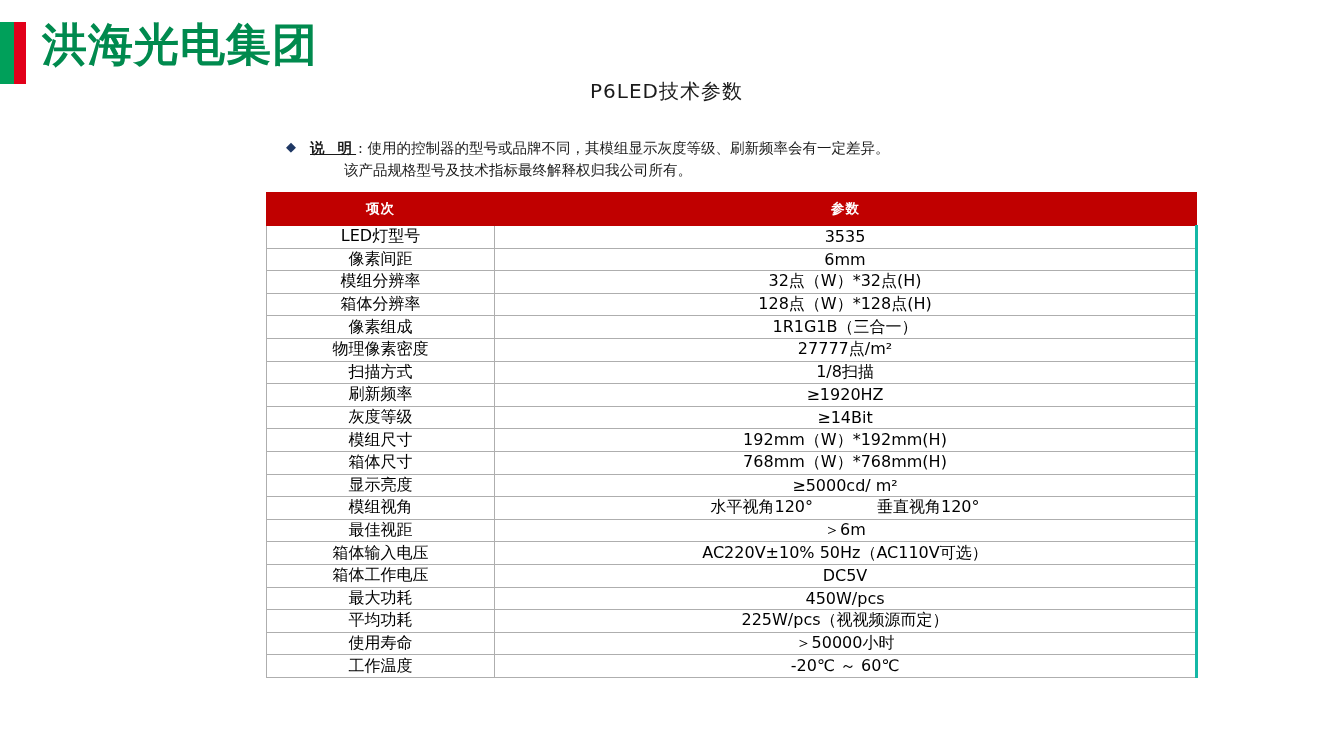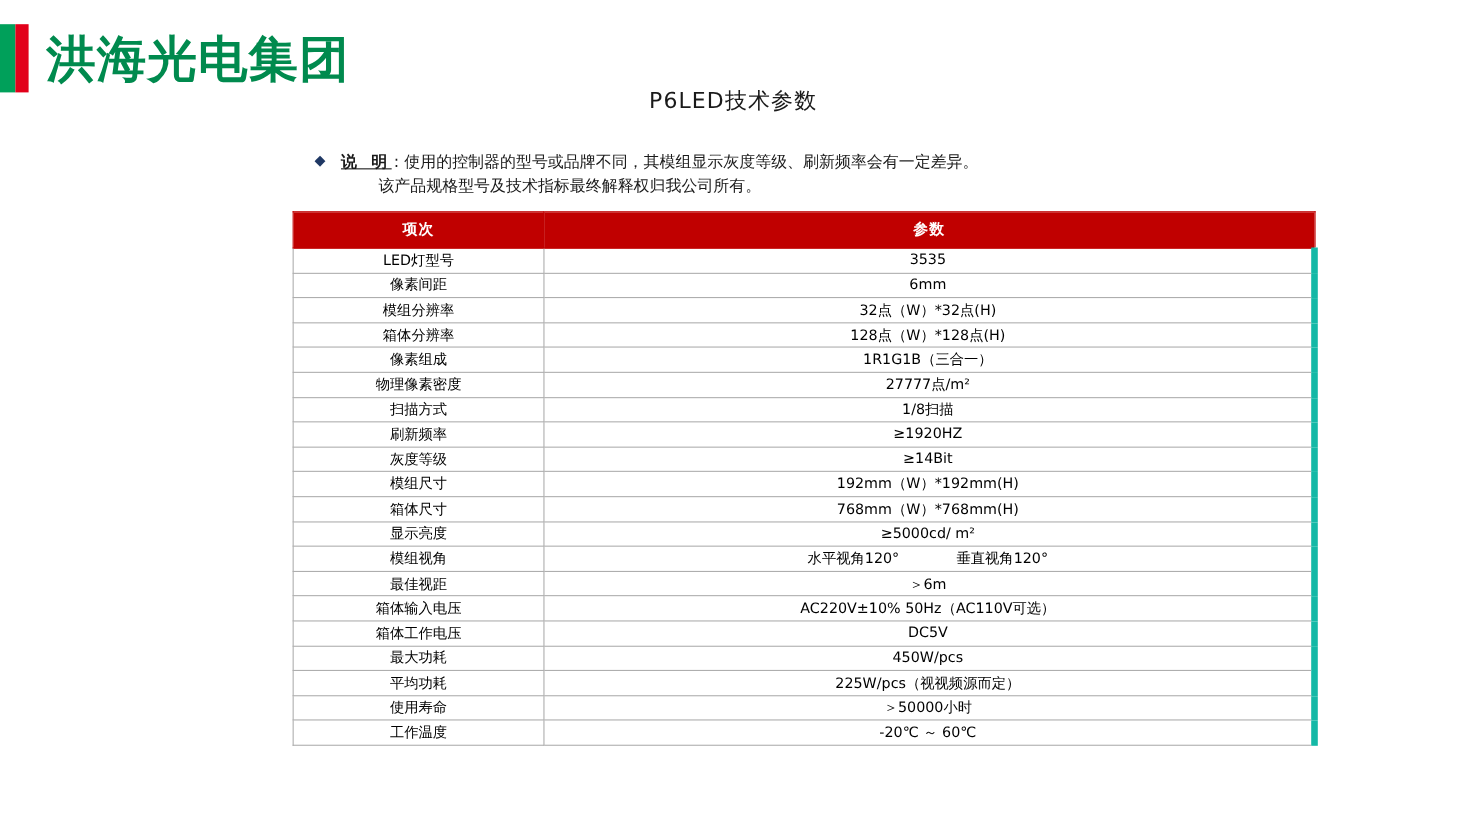--- a/index.html
+++ b/index.html
@@ -14,21 +14,20 @@
     font-family: "Liberation Sans", sans-serif;
     overflow: hidden;
   }
 
   
   .logo-wrap {
     position: absolute;
     left: 0;
     top: 22px;
     display: flex;
-    align-items: center;
     height: 62px;
   }
   .logo-bar-green {
     width: 14px;
     height: 62px;
     background: #00a05a;
   }
   .logo-bar-red {
     width: 12px;
     height: 62px;
@@ -107,34 +106,34 @@
     height: 30px;
     border: 1px solid #c00000;
     text-align: center;
     letter-spacing: 1px;
   }
   .spec-table td {
     height: 21.6px;
     border: 1px solid #aeaeae;
     border-left: none;
     border-right: none;
-    font-size: 13px;
+    font-size: 16px;
     color: #000000;
     text-align: center;
     vertical-align: middle;
     padding: 0;
     margin-top: 47px;
   }
   .spec-table td.col-item {
     width: 225px;
     border-right: 1px solid #aeaeae;
     border-left: 1px solid #aeaeae;
   }
   .spec-table td.col-val {
-    border-right: 6px solid #14b8a6;
+    border-right: 3px solid #14b8a6;
   }
   .spec-table th.th-item { width: 225px; }
   .spec-table tbody tr:last-child td {
     border-bottom: 1px solid #aeaeae;
   }
 </style>
 </head>
 <body>
 
 <div class="logo-wrap">

